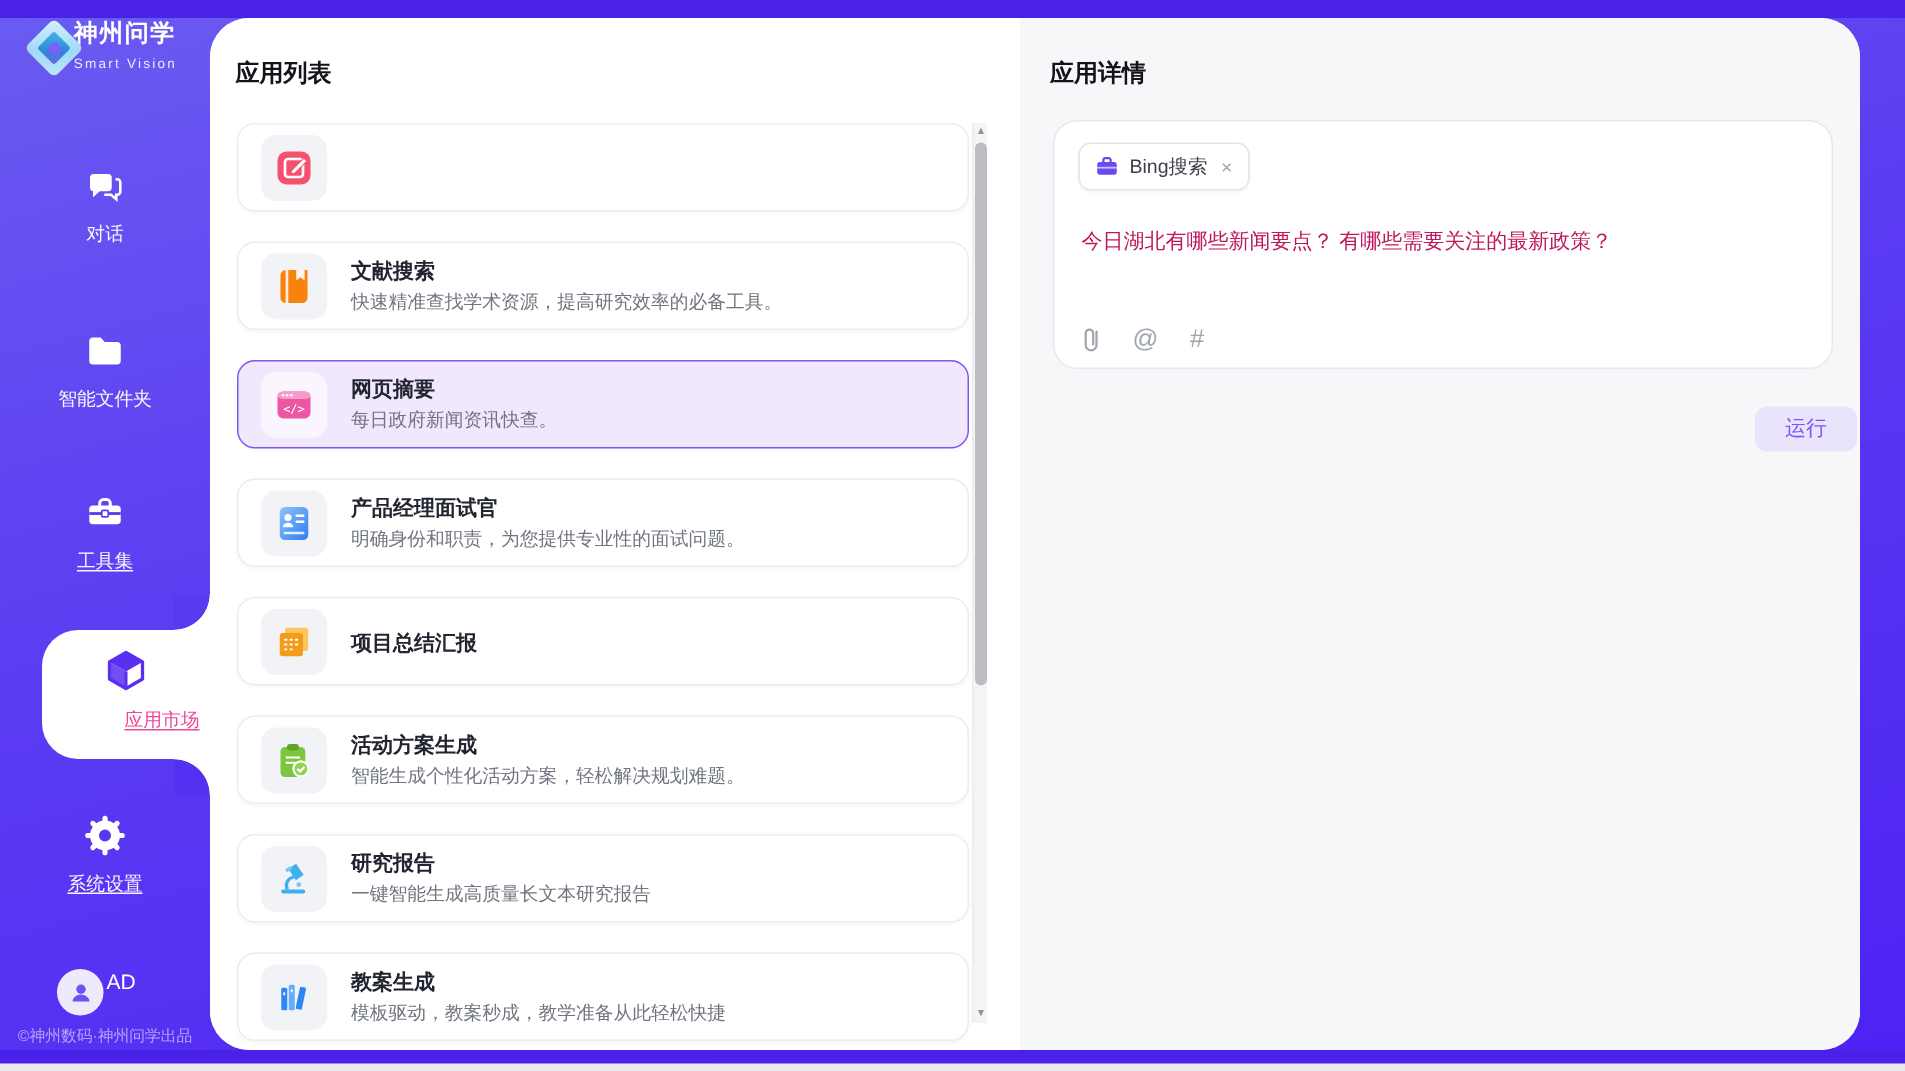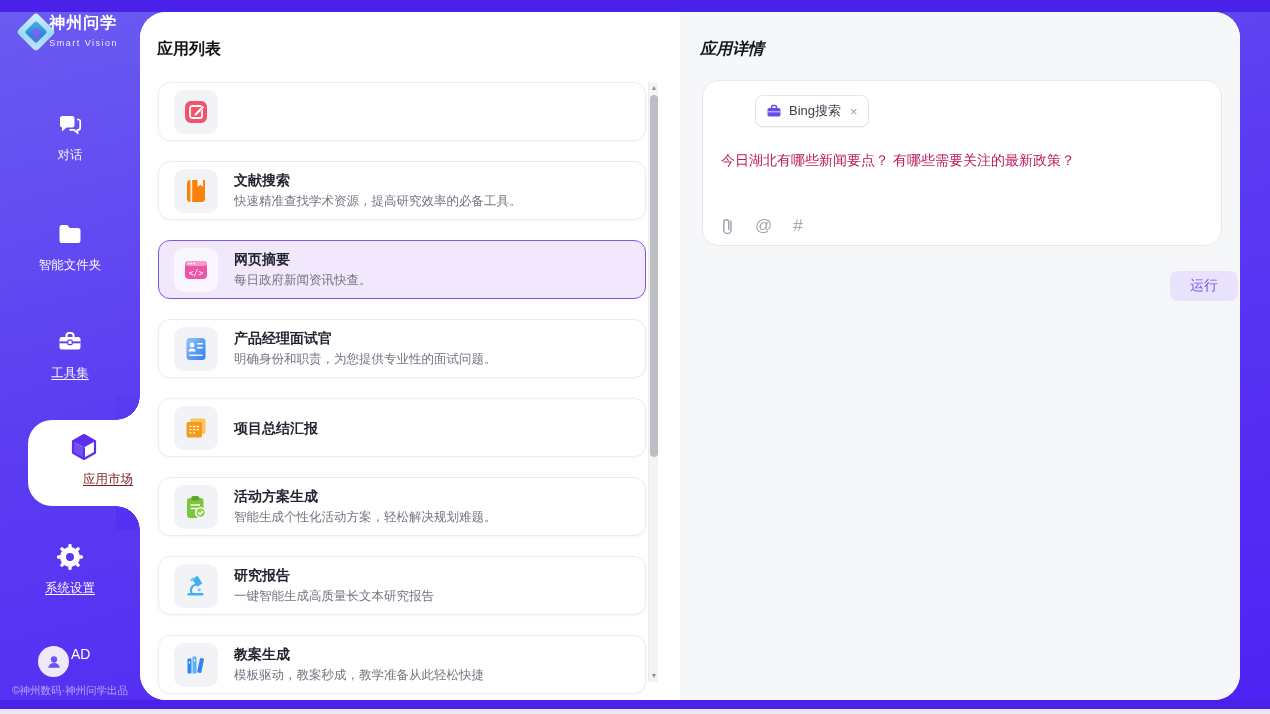--- a/index.html
+++ b/index.html
@@ -30,21 +30,21 @@
   .nav-item .nav-label { display:block; margin-top:5px; font-size:12.5px; color:rgba(255,255,255,.96); }
   .nav-label.u { text-decoration:underline; text-underline-offset:2px; }
   .nav-ic { display:inline-block; }
 
   .active-bubble { position:absolute; left:28px; top:420px; width:112px; height:86px;
     background:#ffffff; border-radius:24px 0 0 24px; }
   .bubble-notch-top { position:absolute; right:0; top:396px; width:24px; height:24px;
     background:radial-gradient(circle at 0 0, #583bf1 0 23.5px, #ffffff 24px); }
   .bubble-notch-bottom { position:absolute; right:0; top:506px; width:24px; height:24px;
     background:radial-gradient(circle at 0 100%, #5430f2 0 23.5px, #ffffff 24px); }
-  .active-bubble .nav-label { color:#7f1d1d;margin-left:48px; }
+  .active-bubble .nav-label { color:#ec4899;margin-left:48px; }
 
   .user-row { position:absolute; left:38px; top:646px; display:flex; align-items:flex-start; gap:2px; }
   .avatar { width:31px; height:31px; border-radius:50%; background:#eeeafb; display:flex;
     align-items:center; justify-content:center; }
   .user-name { color:#fff; font-size:14px; }
   .side-footer { position:absolute; left:0; top:684px; width:140px; text-align:center;
     color:rgba(255,255,255,.55); font-size:10.5px; }
 
   
   .content { position:absolute; left:140px; top:12px; width:1100px; height:688px;
@@ -69,26 +69,26 @@
     border-left:1px solid #ececef; }
   .scroll-arrow { position:absolute; left:0; width:10px; height:12px; color:#8f9399; font-size:7px;
     line-height:12px; text-align:center; cursor:pointer; }
   .scroll-arrow.up { top:0; }
   .scroll-arrow.down { bottom:0; }
   .scroll-thumb { position:absolute; left:1px; top:13px; width:8px; height:362px; background:#bdbec3;
     border-radius:4px; cursor:pointer; }
 
   
   .detail-panel { position:absolute; left:540px; top:0; width:560px; height:688px; background:#f6f7f9; }
-  .detail-panel .panel-title { left:20px;font-style:italic; }
+  .detail-panel .panel-title { left:20px; }
   .prompt-card { position:absolute; left:22px; top:68px; width:520px; height:166px;
     background:#ffffff; border:1px solid #e7e8ee; border-radius:16px; }
   .tool-tag { position:absolute; left:16px; top:14px; height:32px; display:inline-flex; align-items:center;
     gap:7px; padding:0 10px 0 10px; background:#fff; border:1px solid #e3e5ec; border-radius:8px;
-    box-shadow:0 1px 2px rgba(30,30,60,.05); cursor:pointer;margin-left:36px; }
+    box-shadow:0 1px 2px rgba(30,30,60,.05); cursor:pointer; }
   .tool-tag-label { font-size:13px; color:#3a3f4a; }
   .tool-tag-close { font-size:13px; color:#9ca3af; margin-left:2px; cursor:pointer; }
   .prompt-text { position:absolute; left:18px; top:71px; right:18px; font-size:14px; color:#be185d; }
   .attach-row { position:absolute; left:18px; top:135px; display:flex; align-items:center; gap:21px; }
   .attach-ic { color:#a0a6b0; font-size:17px; line-height:20px; cursor:pointer; display:inline-flex; }
   .run-btn { position:absolute; left:490px; top:259px; width:68px; height:30px; background:#eae3fc;
     color:#7b55f6; font-size:14px; border:none; border-radius:8px; cursor:pointer;
     font-family:inherit; }
 </style>
 </head>

